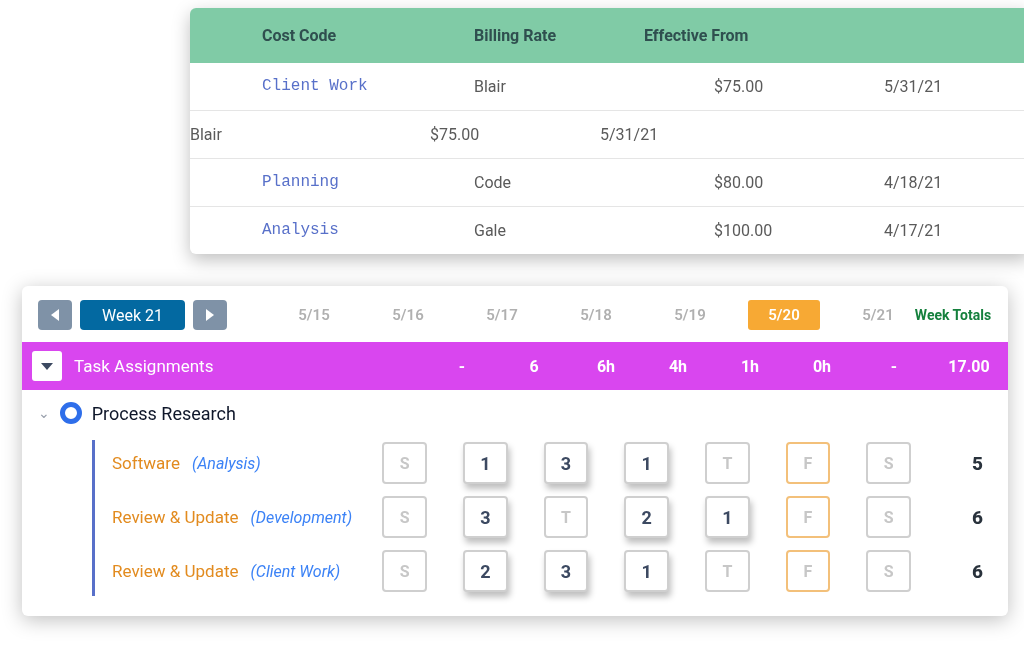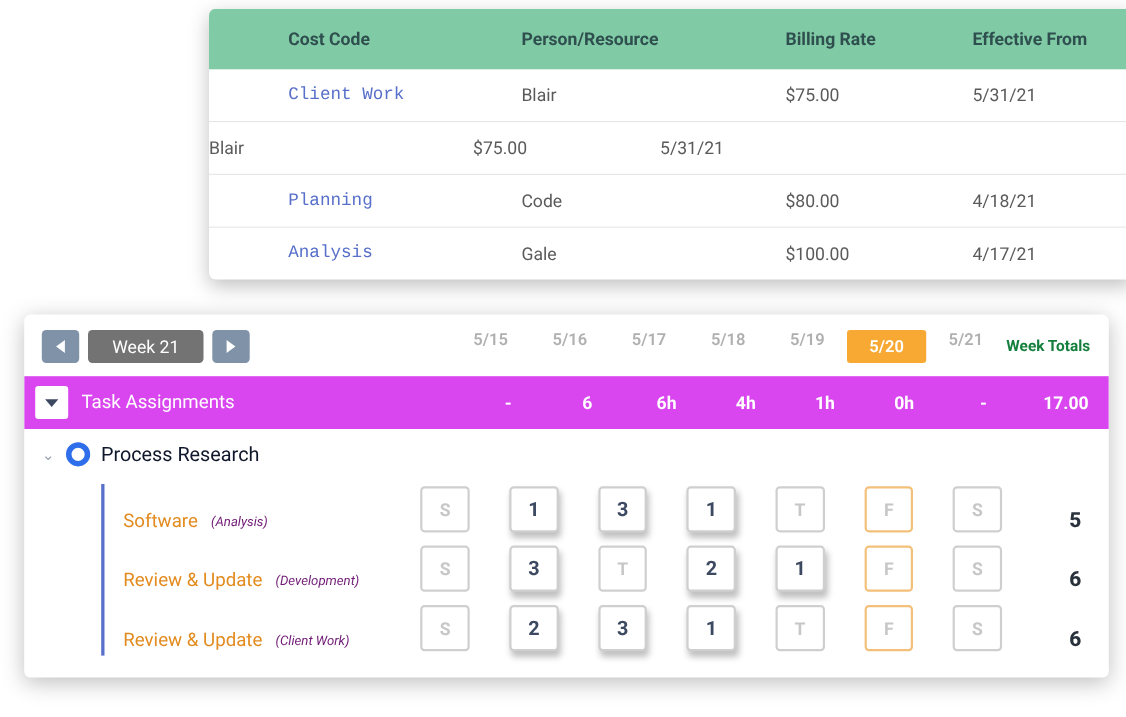--- a/index.html
+++ b/index.html
@@ -67,33 +67,34 @@
     color: #fff;
     width: 34px;
     height: 30px;
     border-radius: 4px;
     display: flex;
     align-items: center;
     justify-content: center;
     cursor: pointer;
   }
   .week-label {
-    background: #737373;
+    background: #0369a1;
     color: #fff;
     border-radius: 4px;
     height: 30px;
     padding: 0 22px;
     margin: 0 8px;
     display: flex;
     align-items: center;
     font-size: 16px;
   }
   .date-header {
     display: flex;
-    align-items: flex-start;
+    align-items: center;
+    gap: 22px;
   }
   .date-cell {
     width: 72px;
     text-align: center;
     color: #b0b0b0;
     font-weight: 600;
     font-size: 15px;
   }
   .date-cell.highlight {
     background: #f7a934;
@@ -175,39 +176,39 @@
     content: "";
     position: absolute;
     left: 70px;
     top: 8px;
     bottom: 20px;
     width: 3px;
     background: #5870c9;
   }
   .task-row {
     display: flex;
-    align-items: flex-end;
+    align-items: center;
     padding: 6px 0;
     gap: 20px;
   }
   .task-label {
     width: 340px;
     padding-left: 30px;
     display: flex;
     align-items: center;
   }
   .task-name {
     color: #e28b1f;
     font-size: 17px;
   }
   .task-code {
-    color: #701a75;
+    color: #3b82f6;
     font-style: italic;
     margin-left: 12px;
-    font-size: 12px;
+    font-size: 16px;
   }
   .day-box {
     width: 56px;
     height: 42px;
     margin: 0 8px;
     border: 2px solid #cfcfcf;
     border-radius: 4px;
     display: flex;
     align-items: center;
     justify-content: center;
@@ -241,21 +242,20 @@
   .tri.down { border-top: 7px solid #3c4961; }
   .tri.left { border-top: 6px solid transparent; border-bottom: 6px solid transparent; border-right: 8px solid #fff; border-left: none; }
   .tri.right { border-top: 6px solid transparent; border-bottom: 6px solid transparent; border-left: 8px solid #fff; border-right: none; }
 </style>
 </head>
 <body>
 
 <div class="rate-card">
   <div class="rate-header">
     <div class="rate-col-code">Cost Code</div>
-    <div class="rate-col-person">Person/Resource</div>
     <div class="rate-col-rate">Billing Rate</div>
     <div class="rate-col-eff">Effective From</div>
   </div>
   <div id="rate-rows">
       <div class="rate-row">
         <div class="rate-col-code">Client Work</div>
         <div class="rate-col-person">Blair</div>
         <div class="rate-col-rate">$75.00</div>
         <div class="rate-col-eff">5/31/21</div>
       </div>

